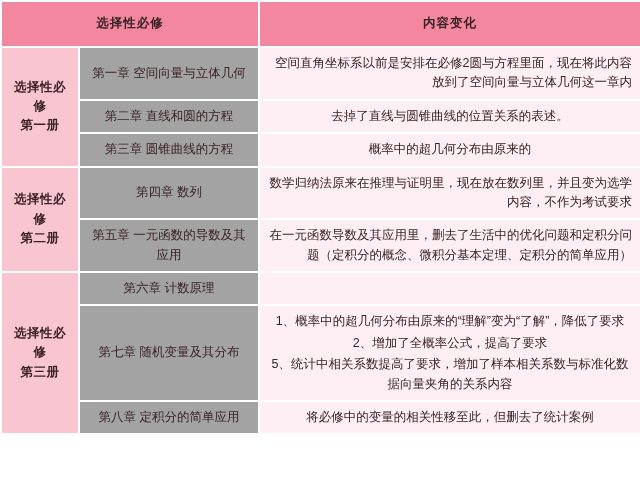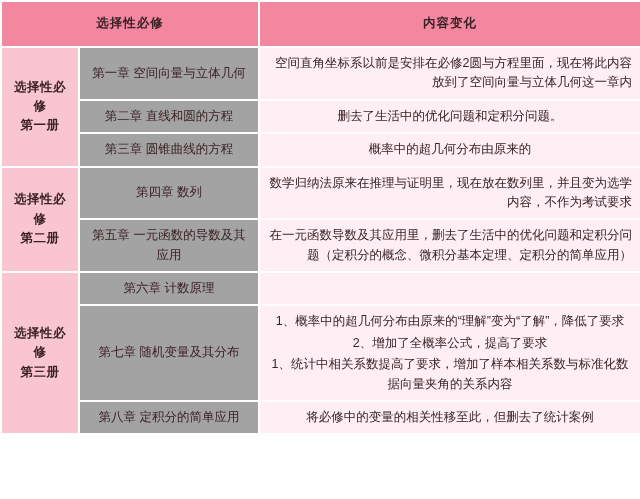--- a/index.html
+++ b/index.html
@@ -102,21 +102,21 @@
           <span>第一册</span>
         </td>
         <td class="chap">第一章 空间向量与立体几何</td>
         <td class="change left">
           <p>空间直角坐标系以前是安排在必修2圆与方程里面，现在将此内容放到了空间向量与立体几何这一章内</p>
         </td>
       </tr>
       <tr>
         <td class="chap">第二章 直线和圆的方程</td>
         <td class="change">
-          <p>删去了生活中的优化问题和定积分问题。</p>
+          <p>去掉了直线与圆锥曲线的位置关系的表述。</p>
         </td>
       </tr>
       <tr>
         <td class="chap">第三章 圆锥曲线的方程</td>
         <td class="change">
           <p>概率中的超几何分布由原来的</p>
         </td>
       </tr>
 
       <tr>
@@ -142,21 +142,21 @@
           <span>第三册</span>
         </td>
         <td class="chap">第六章 计数原理</td>
         <td class="change empty"></td>
       </tr>
       <tr>
         <td class="chap">第七章 随机变量及其分布</td>
         <td class="change">
           <p>1、概率中的超几何分布由原来的“理解”变为“了解”，降低了要求</p>
           <p>2、增加了全概率公式，提高了要求</p>
-          <p>1、统计中相关系数提高了要求，增加了样本相关系数与标准化数据向量夹角的关系内容</p>
+          <p>5、统计中相关系数提高了要求，增加了样本相关系数与标准化数据向量夹角的关系内容</p>
         </td>
       </tr>
       <tr>
         <td class="chap">第八章 定积分的简单应用</td>
         <td class="change">
           <p>将必修中的变量的相关性移至此，但删去了统计案例</p>
         </td>
       </tr>
     </tbody>
   </table>

